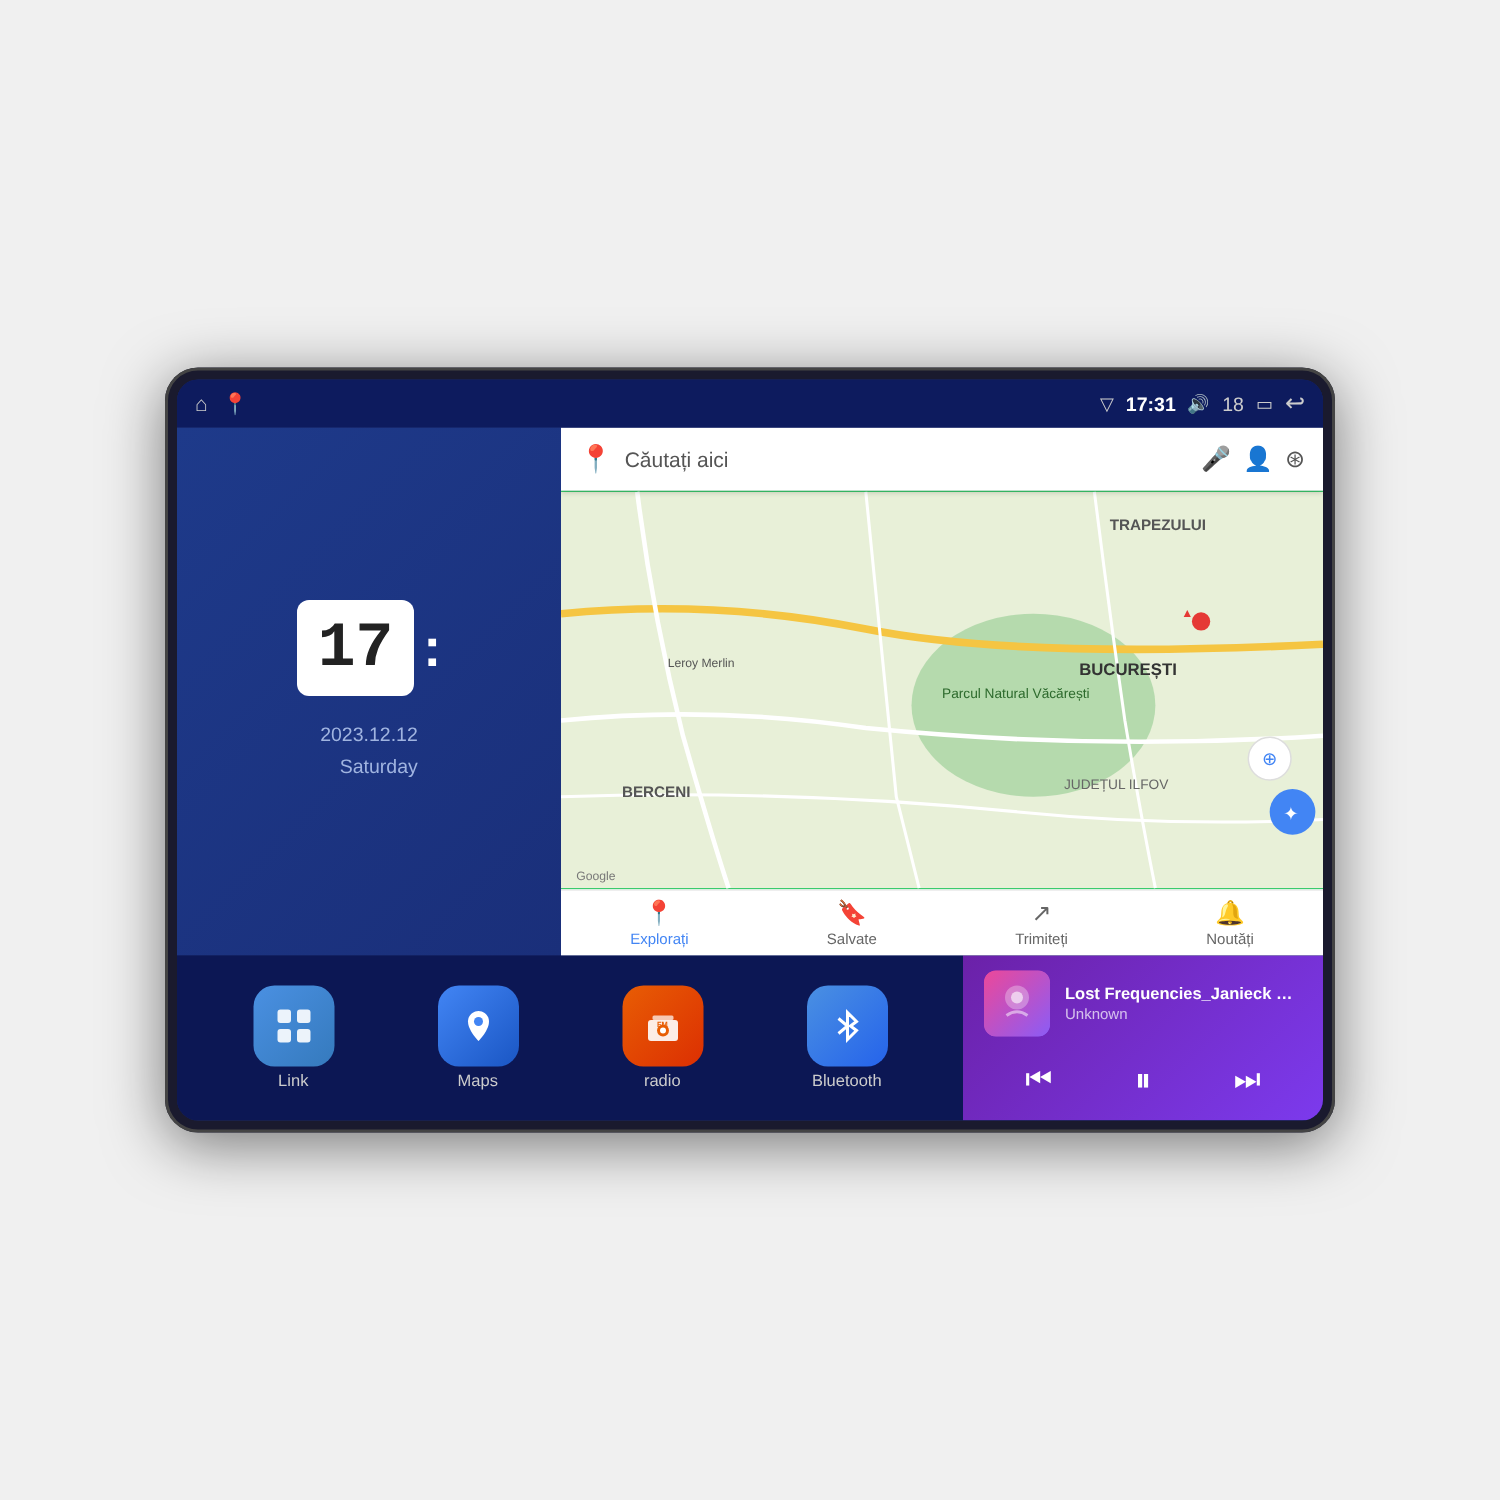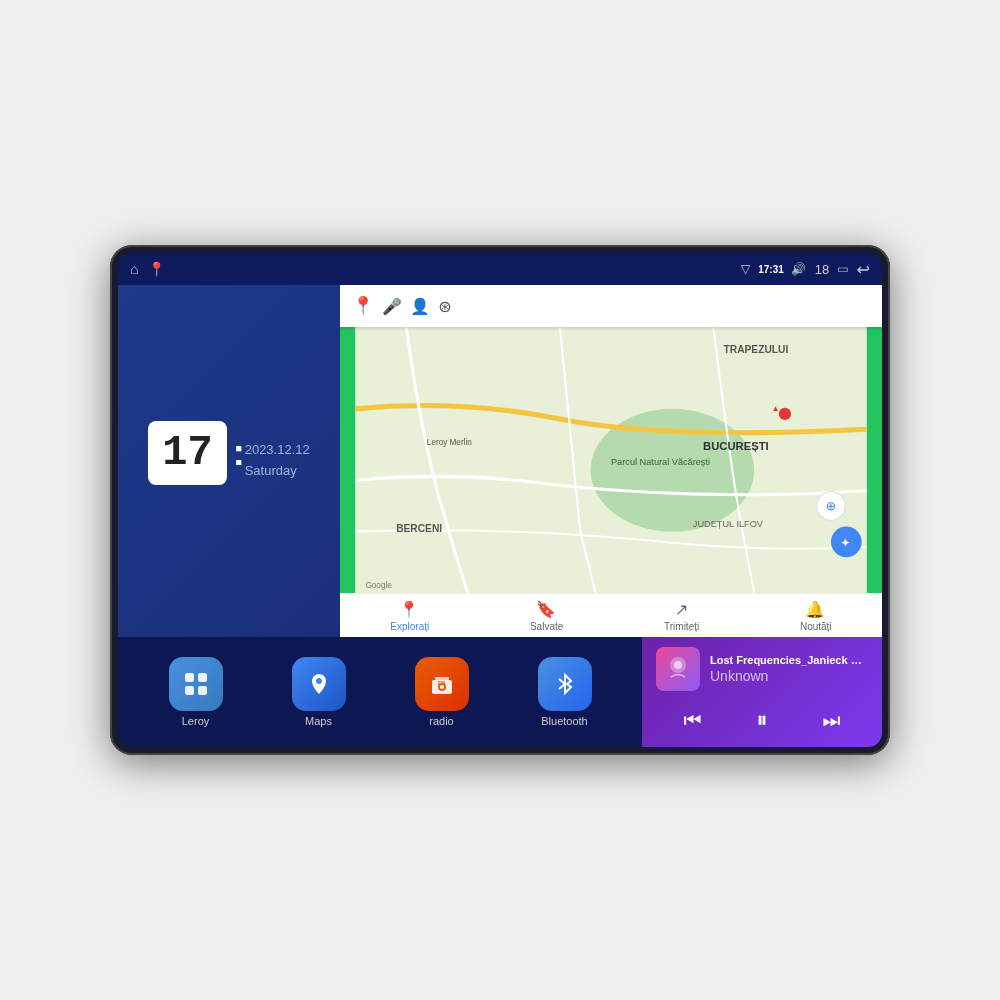--- a/index.html
+++ b/index.html
@@ -59,43 +59,44 @@
       display: flex;
       align-items: center;
       gap: 8px;
       font-size: 12px;
       color: #ccc;
     }
 
     .status-time {
       font-weight: bold;
       color: white;
-      font-size: 10px;
+      font-size: 13px;
     }
 
     
     .main-area {
       flex: 1;
       display: flex;
       flex-direction: column;
       overflow: hidden;
     }
 
     
     .top-section {
       display: flex;
       flex: 1;
       overflow: hidden;
     }
 
     
     .clock-panel {
-      width: 222px;
+      width: 256px;
       background: linear-gradient(135deg, #1e3a8a, #1a2f7a);
       display: flex;
+      flex-direction: column;
       align-items: center;
       justify-content: center;
       flex-shrink: 0;
       padding: 2px;
     }
 
     .clock-display {
       display: flex;
       align-items: center;
       gap: 6px;
@@ -117,21 +118,21 @@
     .clock-colon {
       font-size: 36px;
       font-weight: bold;
       color: white;
       line-height: 1;
     }
 
     .clock-date {
       color: #a0b4e0;
       font-size: 13px;
-      text-align: left;
+      text-align: right;
       line-height: 1.6;
     }
 
     
     .map-panel {
       flex: 1;
       background: white;
       position: relative;
       overflow: hidden;
     }
@@ -299,21 +300,21 @@
     .music-title {
       font-size: 11px;
       color: white;
       font-weight: bold;
       white-space: nowrap;
       overflow: hidden;
       text-overflow: ellipsis;
     }
 
     .music-artist {
-      font-size: 14px;
+      font-size: 10px;
       color: rgba(255,255,255,0.7);
       margin-top: 2px;
     }
 
     .music-controls {
       display: flex;
       align-items: center;
       justify-content: space-around;
     }
 
@@ -363,20 +364,21 @@
           </div>
           <div class="clock-date">
             <div>2023.12.12</div>
             <div>Saturday</div>
           </div>
         </div>
 
         <div class="map-panel">
           <div class="map-search-bar">
             <span class="map-pin-icon">📍</span>
+            <span class="map-search-text">Căutați aici</span>
             <div class="map-search-icons">
               <span>🎤</span>
               <span>👤</span>
               <span>⊛</span>
             </div>
           </div>
 
           <div class="map-content">
             <svg class="map-svg" viewBox="0 0 500 260" xmlns="http://www.w3.org/2000/svg">
 
@@ -438,21 +440,21 @@
 
           <div class="app-item">
             <div class="app-icon-wrap icon-apps">
               <svg width="28" height="28" viewBox="0 0 28 28" fill="none">
                 <rect x="3" y="3" width="9" height="9" rx="2" fill="white" opacity="0.9"></rect>
                 <rect x="16" y="3" width="9" height="9" rx="2" fill="white" opacity="0.9"></rect>
                 <rect x="3" y="16" width="9" height="9" rx="2" fill="white" opacity="0.9"></rect>
                 <rect x="16" y="16" width="9" height="9" rx="2" fill="white" opacity="0.9"></rect>
               </svg>
             </div>
-            <span class="app-label">Leroy</span>
+            <span class="app-label">Link</span>
           </div>
 
           <div class="app-item">
             <div class="app-icon-wrap icon-maps">
               <svg width="28" height="28" viewBox="0 0 28 28" fill="none">
                 <path d="M14 4C10.134 4 7 7.134 7 11c0 6 7 13 7 13s7-7 7-13c0-3.866-3.134-7-7-7z" fill="white"></path>
                 <circle cx="14" cy="11" r="3" fill="#4285f4"></circle>
               </svg>
             </div>
             <span class="app-label">Maps</span>

